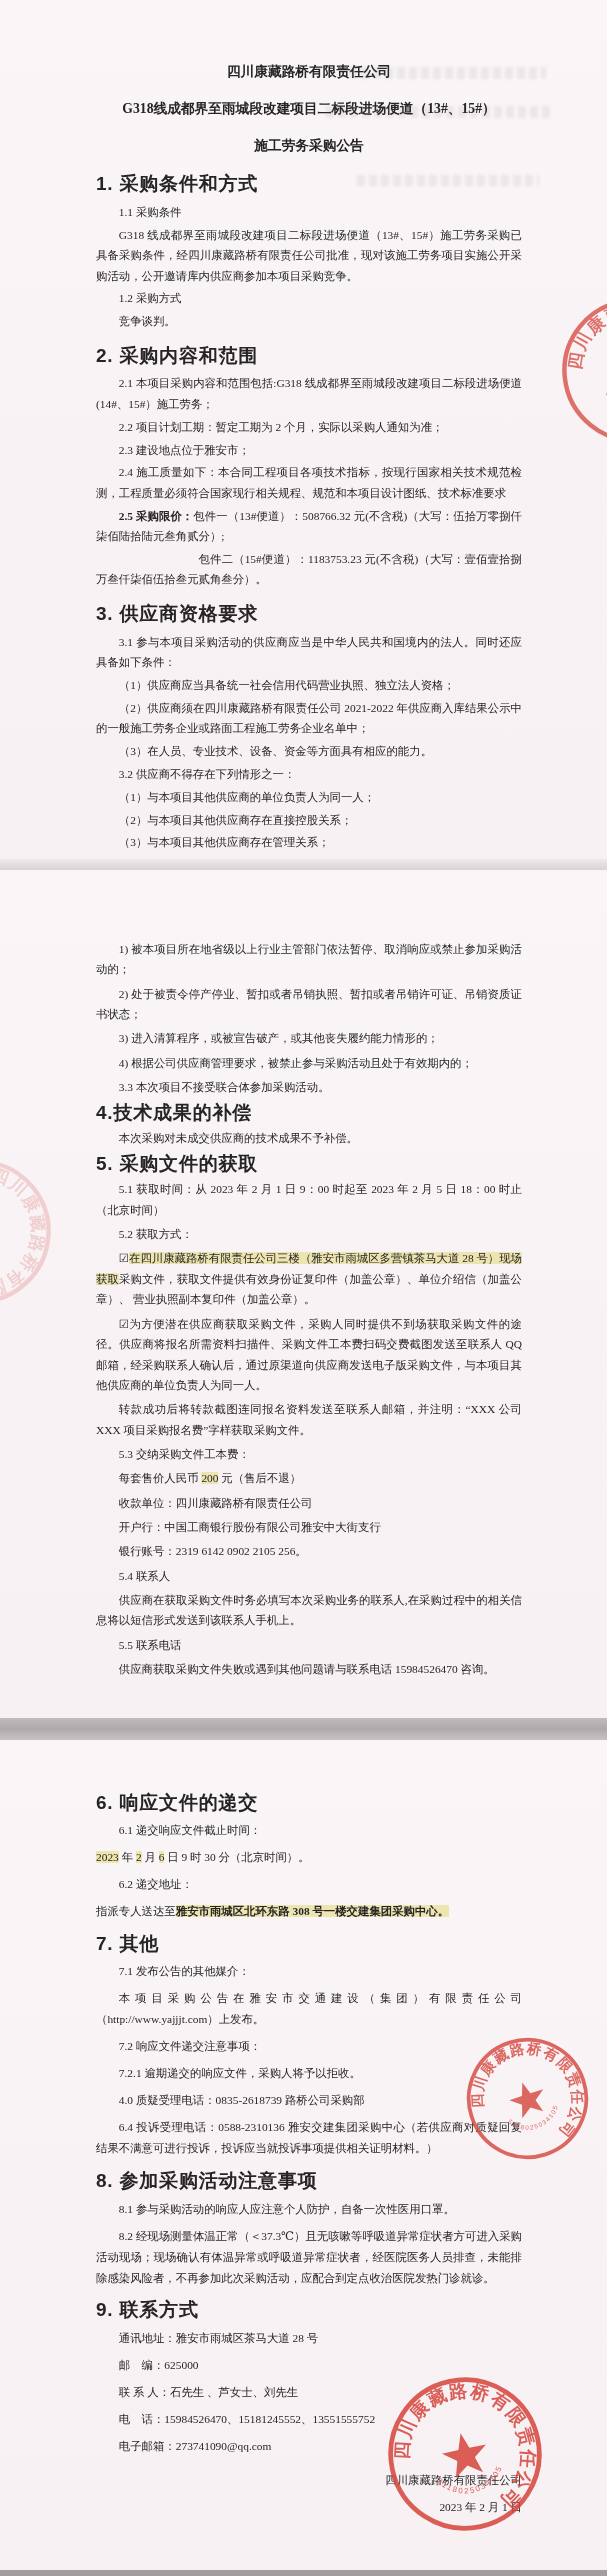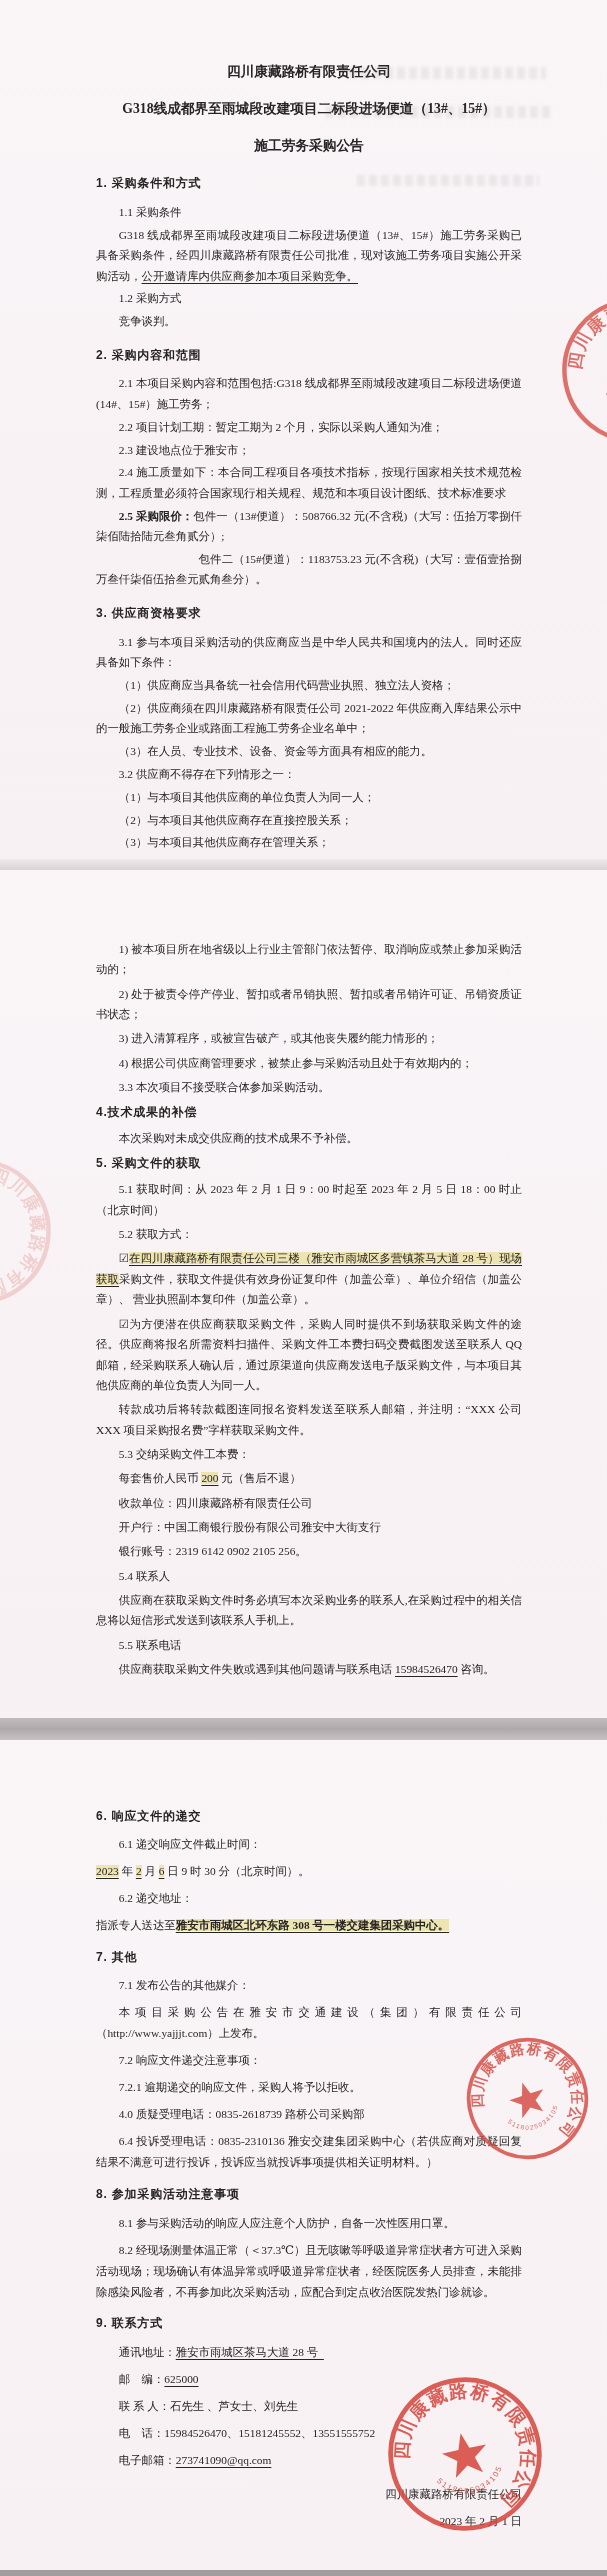--- a/index.html
+++ b/index.html
@@ -14,39 +14,39 @@
     position:absolute;left:0;width:607px;
     background:linear-gradient(180deg,#faf6f8 0%,#f8f2f5 55%,#f7f1f4 100%);
     overflow:hidden;box-sizing:border-box;
   }
   .page-gap{position:absolute;left:0;width:607px;}
   #gap1{top:859px;height:10.6px;background:linear-gradient(180deg,#efe9ec,#d9d3d6);}
   #gap2{top:1718px;height:22px;background:linear-gradient(180deg,#c2bbbe,#b0a9ac,#c9c2c5);}
   #gapb{top:2570px;height:6px;background:#a39da0;}
   #page1{top:0;height:859px;padding:61px 85px 0 96px;}
   #page2{top:870px;height:848px;padding:65px 85px 6px 96px;}
-  #page3{top:1740px;height:830px;padding:55px 85px 0 96px;}
+  #page3{top:1740px;height:830px;padding:41px 85px 0 96px;}
 
   .blk{font-size:11.4px;line-height:20.5px;margin:2.3px 0;text-align:justify;}
   .blk span{white-space:pre-wrap;}
   #page2 .blk{margin:3.8px 0;}
   #page3 .blk{margin:6px 0;line-height:21px;}
 
   .title{font-size:13.7px;font-weight:bold;text-align:center;margin:0 0 16px 0;line-height:21px;text-indent:0;}
-  .h{font-family:"Liberation Sans","DejaVu Sans",sans-serif;font-size:12px;line-height:23px;
+  .h{font-family:"Liberation Sans","DejaVu Sans",sans-serif;font-size:19px;line-height:23px;
      font-weight:bold;margin:12px 0 6.8px 0;text-indent:0;letter-spacing:0.8px;}
   #page3 .h{margin:10.6px 0 7.6px 0;}
   .p{text-indent:2em;}
   .p0{text-indent:0;}
   .pi{text-indent:9em;font-family:Liberation Serif, serif;}
   .right{text-align:right;text-indent:0;}
   .mt16{margin-top:13.7px !important;}
   .mt6{margin-top:3px !important;text-align:right;}
 
-  .u{text-decoration:underline;text-decoration-thickness:1.1px;text-underline-offset:3px;}
+  .u{text-decoration-thickness:1.1px;text-underline-offset:3px;}
   .b{font-weight:bold;}
   .hl{background:rgba(228,216,120,0.55);}
 
   
   .ghost{position:absolute;background:repeating-linear-gradient(90deg,
       rgba(110,100,108,0.10) 0 8.4px, rgba(110,100,108,0.0) 8.4px 12px);
       filter:blur(1.5px);pointer-events:none;}
   #ghost1{left:349px;top:67px;width:197px;height:12px;}
   #ghost2{left:326px;top:106px;width:228px;height:12px;}
   #ghost3{left:357px;top:175px;width:182px;height:10.6px;}
@@ -121,21 +121,21 @@
       <div class="blk p"><span>6.1 递交响应文件截止时间：</span></div>
       <div class="blk p0"><span class="u hl">2023</span><span> 年 </span><span class="u hl">2</span><span> 月 </span><span class="u hl">6</span><span> 日 9 时 30 分（北京时间）。</span></div>
       <div class="blk p"><span>6.2 递交地址：</span></div>
       <div class="blk p0"><span>指派专人送达至</span><span class="u b hl">雅安市雨城区北环东路 308 号一楼交建集团采购中心。</span></div>
       <div class="blk h"><span>7. 其他</span></div>
       <div class="blk p"><span>7.1 发布公告的其他媒介：</span></div>
       <div class="blk p"><span>本项目采购公告在雅安市交通建设（集团）有限责任公司（http://www.yajjjt.com）上发布。</span></div>
       <div class="blk p"><span>7.2 响应文件递交注意事项：</span></div>
       <div class="blk p"><span>7.2.1 逾期递交的响应文件，采购人将予以拒收。</span></div>
       <div class="blk p"><span>4.0 质疑受理电话：0835-2618739 路桥公司采购部</span></div>
-      <div class="blk p"><span>6.4 投诉受理电话：0835-2310136 雅安交建集团采购中心（若供应商对质疑回复结果不满意可进行投诉，投诉应当就投诉事项提供相关证明材料。）</span></div>
+      <div class="blk p"><span>6.4 投诉受理电话：0588-2310136 雅安交建集团采购中心（若供应商对质疑回复结果不满意可进行投诉，投诉应当就投诉事项提供相关证明材料。）</span></div>
       <div class="blk h"><span>8. 参加采购活动注意事项</span></div>
       <div class="blk p"><span>8.1 参与采购活动的响应人应注意个人防护，自备一次性医用口罩。</span></div>
       <div class="blk p"><span>8.2 经现场测量体温正常（＜37.3℃）且无咳嗽等呼吸道异常症状者方可进入采购活动现场；现场确认有体温异常或呼吸道异常症状者，经医院医务人员排查，未能排除感染风险者，不再参加此次采购活动，应配合到定点收治医院发热门诊就诊。</span></div>
       <div class="blk h"><span>9. 联系方式</span></div>
       <div class="blk p"><span>通讯地址：</span><span class="u">雅安市雨城区茶马大道 28 号  </span></div>
       <div class="blk p"><span>邮    编：</span><span class="u">625000</span></div>
       <div class="blk p"><span>联 系 人：石先生 、芦女士、刘先生</span></div>
       <div class="blk p"><span>电    话：15984526470、15181245552、13551555752</span></div>
       <div class="blk p"><span>电子邮箱：</span><span class="u">273741090@qq.com</span></div>
       <div class="blk right mt16"><span>四川康藏路桥有限责任公司</span></div>

